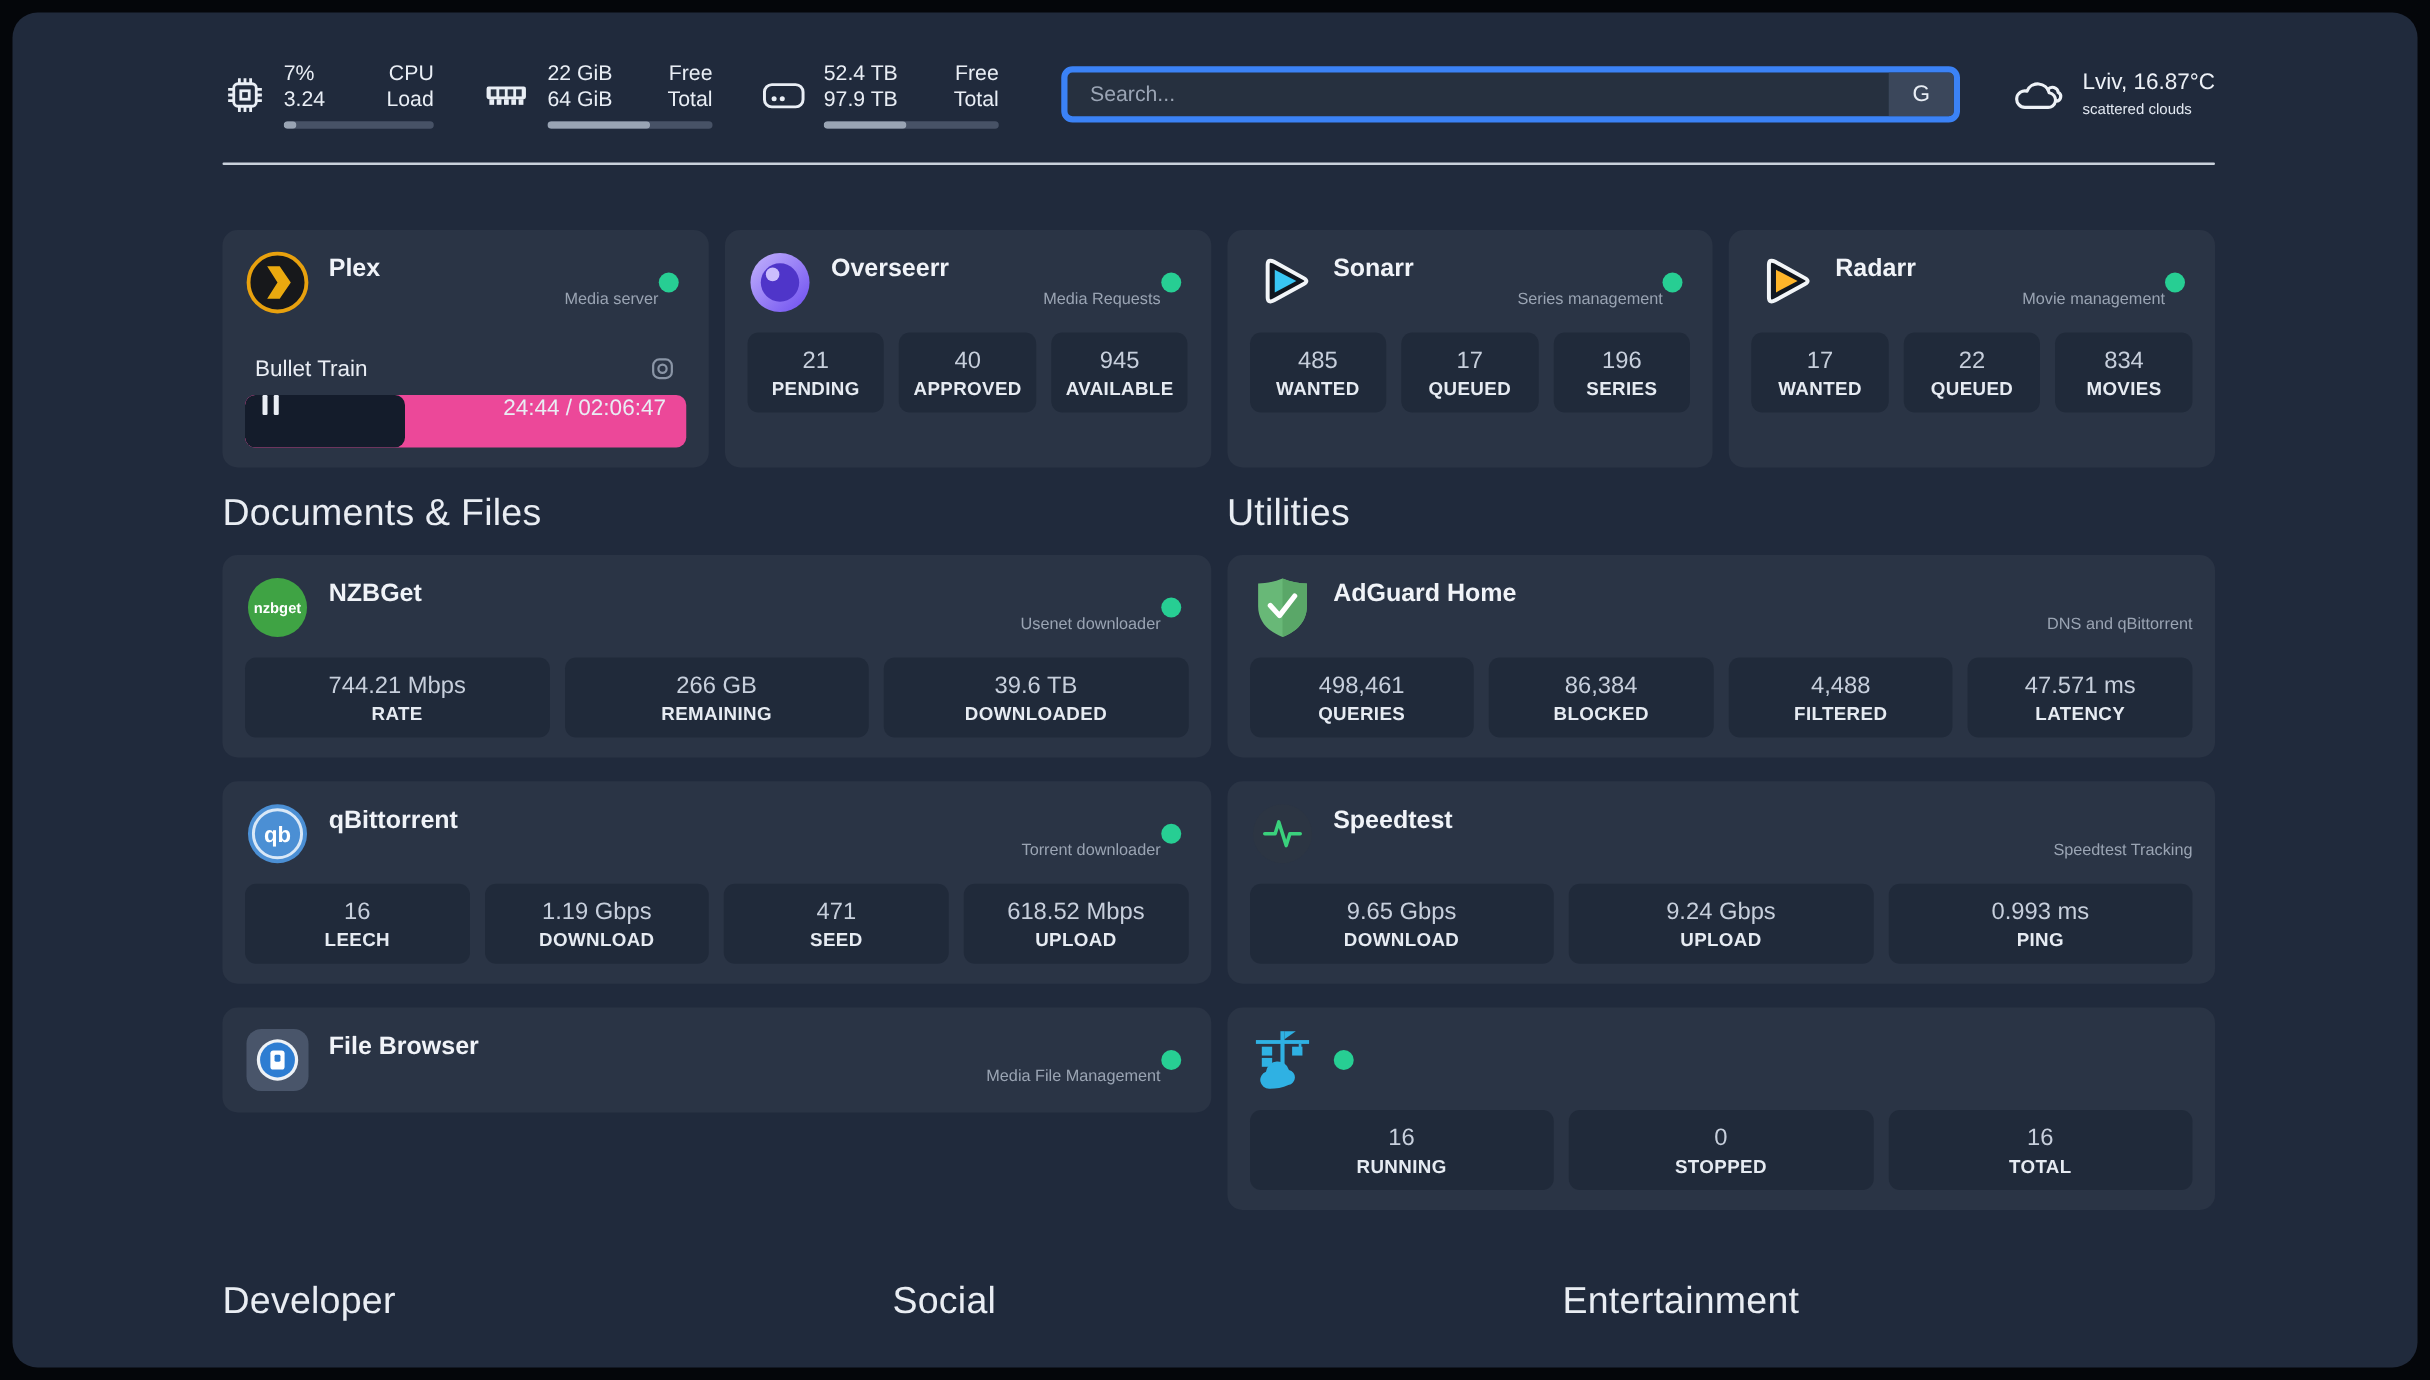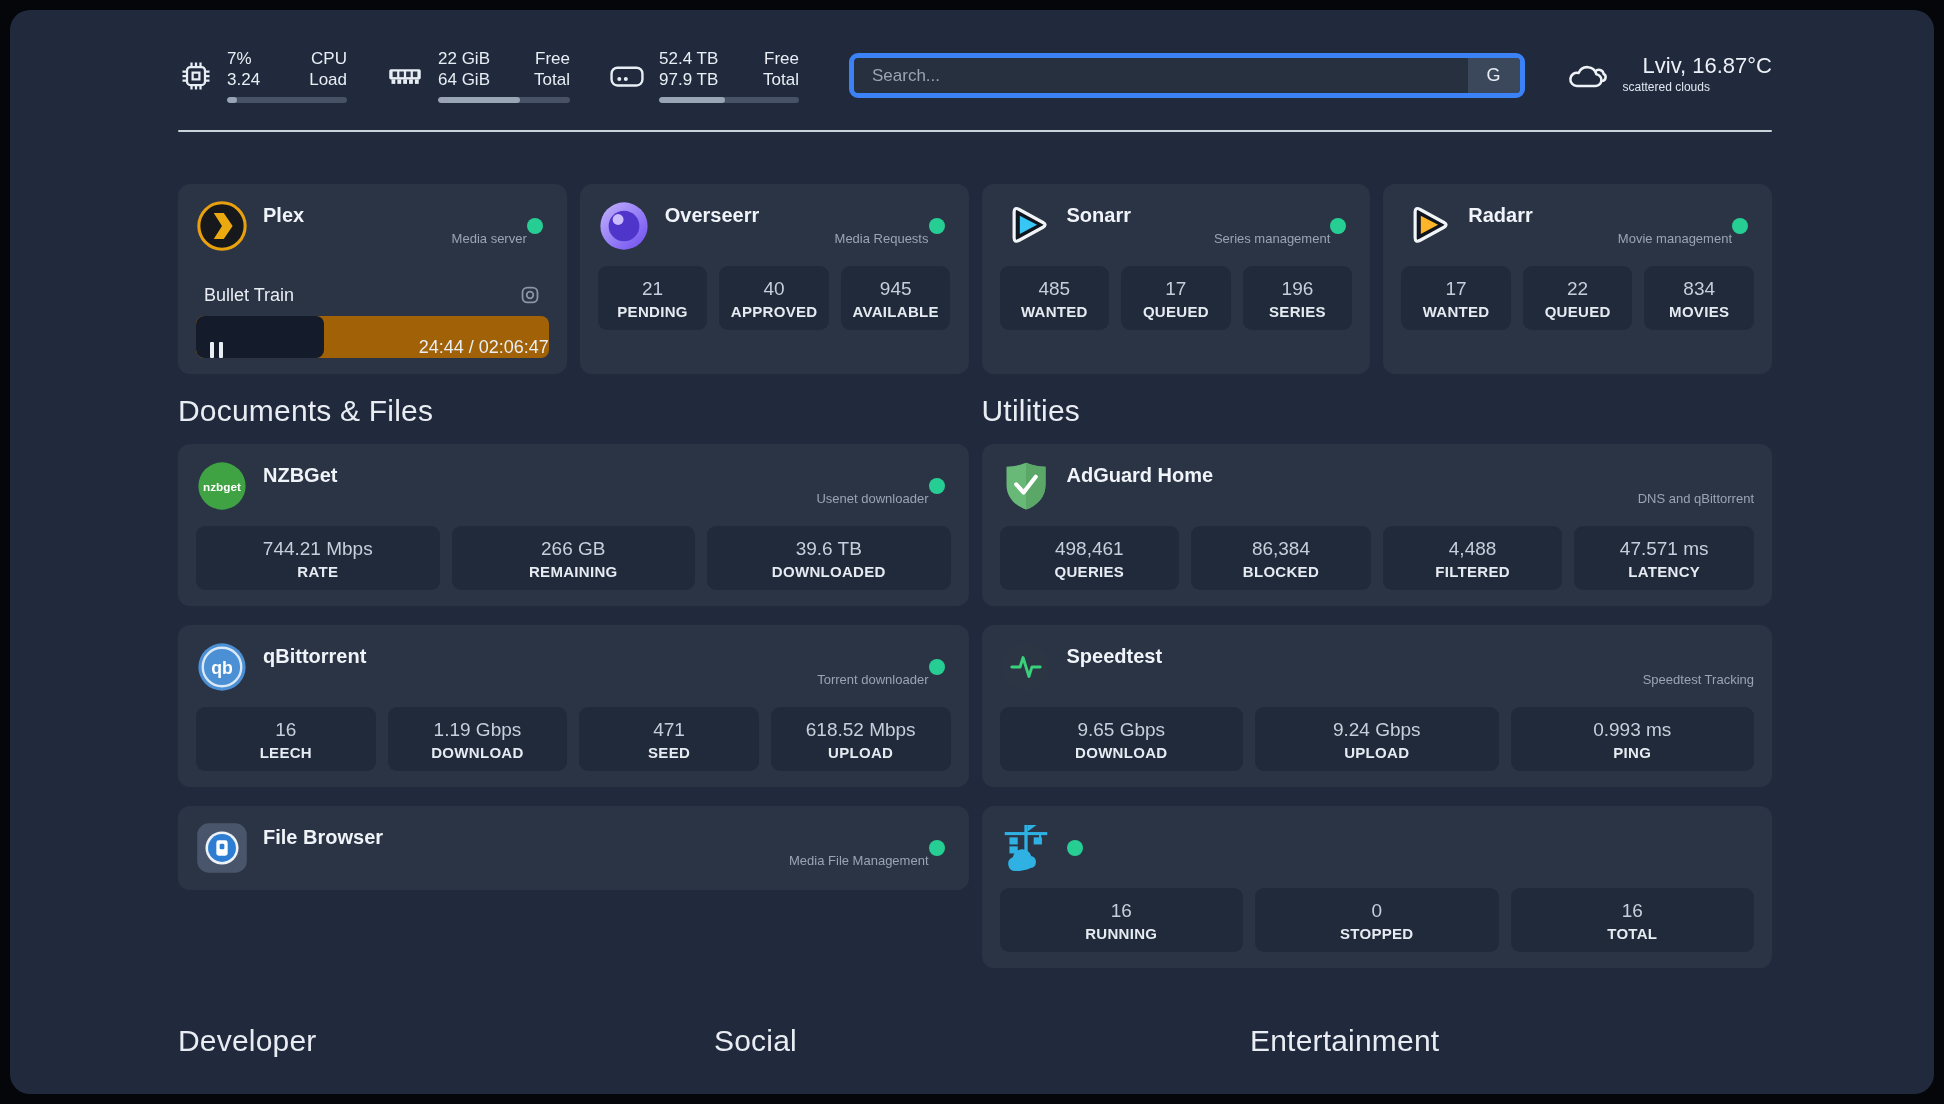--- a/index.html
+++ b/index.html
@@ -25,21 +25,21 @@
   .search { flex:1; display:flex; align-items:stretch; height:45px; margin:0 40px 0 12px;
             border:5px solid #3b82f6; border-radius:9px; background:#26303f; overflow:hidden; }
   .search input { flex:1; background:transparent; border:none; outline:none; padding:0 18px;
                   color:#dfe5ee; font-size:17px; font-family:"Liberation Sans",sans-serif; }
   .search input::placeholder { color:#9aa4b4; }
   .gbtn { width:52px; display:flex; align-items:center; justify-content:center;
           background:#3b475b; color:#e8edf4; font-size:18px; cursor:pointer; }
 
   .weather { display:flex; align-items:center; gap:14px; }
   .weather .wic { width:44px; height:34px; }
-  .weather .l1 { color:#edf1f7; font-size:22px; line-height:23px;margin-left:20px; }
+  .weather .l1 { color:#edf1f7; font-size:18px; line-height:23px; }
   .weather .l2 { color:#e2e8f1; font-size:12px; line-height:21px; }
 
   .divider { margin-top:27px; height:2px; background:#d8dfe9; border-radius:1px; opacity:.92; }
 
   
   .sec-title { color:#e9edf3; font-size:30px; font-weight:500; letter-spacing:.2px; }
   .media-sec { margin-top:52px; }
   .media-grid { display:grid; grid-template-columns:repeat(4,1fr); gap:13px; margin-top:18px; }
   .two-col { display:grid; grid-template-columns:1fr 1fr; gap:13px; margin-top:20px; align-items:start; }
   .colwrap .stack { display:flex; flex-direction:column; gap:19px; margin-top:16px; }
@@ -56,22 +56,22 @@
   .stats { display:flex; gap:12px; margin-top:14px; }
   .stat { flex:1; background:#202a3a; border-radius:9px; text-align:center; padding:11px 4px 10px; }
   .stat .v { color:#c7cfdc; font-size:19px; line-height:24px; }
   .stat .l { color:#e6ebf2; font-size:15px; font-weight:700; letter-spacing:.3px; margin-top:2px; }
 
   
   .player { margin-top:28px; }
   .ptitle-row { display:flex; align-items:center; justify-content:space-between; padding:4px 8px 10px 8px; }
   .ptitle { color:#e9edf4; font-size:18px; }
   .pgear { width:22px; height:22px; }
-  .pbar-row { display:flex; align-items:flex-end; height:42px; background:#a16207; border-radius:8px;
-              padding:0 0 0 0; position:relative; overflow:hidden; }
+  .pbar-row { display:flex; align-items:flex-start; height:42px; background:#ec4899; border-radius:8px;
+              padding:0 16px 0 0; position:relative; overflow:hidden; }
   .pfill { position:absolute; left:0; top:0; bottom:0; width:128px; background:#141c2b; border-radius:8px; }
   .pause { position:relative; display:flex; gap:5px; margin-left:14px; }
   .pause span { width:4px; height:16px; background:#e9edf4; border-radius:1px; }
   .ptime { position:relative; margin-left:auto; color:#e9edf4; font-size:18px; }
 
   
   .bm-sec { margin-top:56px; }
   .bm-grid { display:grid; grid-template-columns:repeat(3,1fr); gap:14px; align-items:start; }
 
   svg { display:block; }

